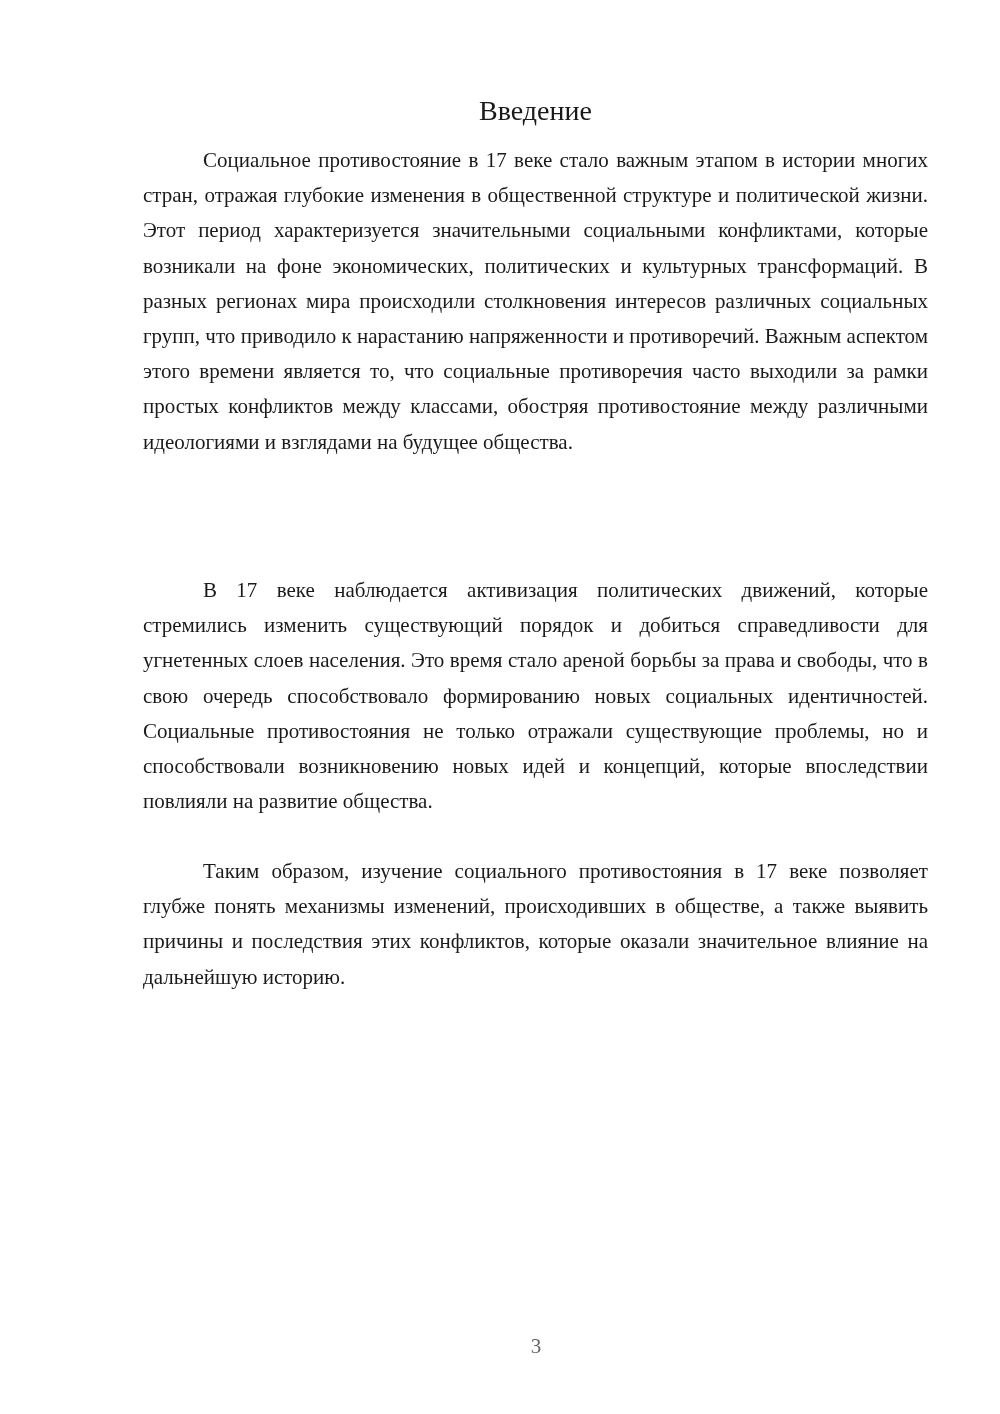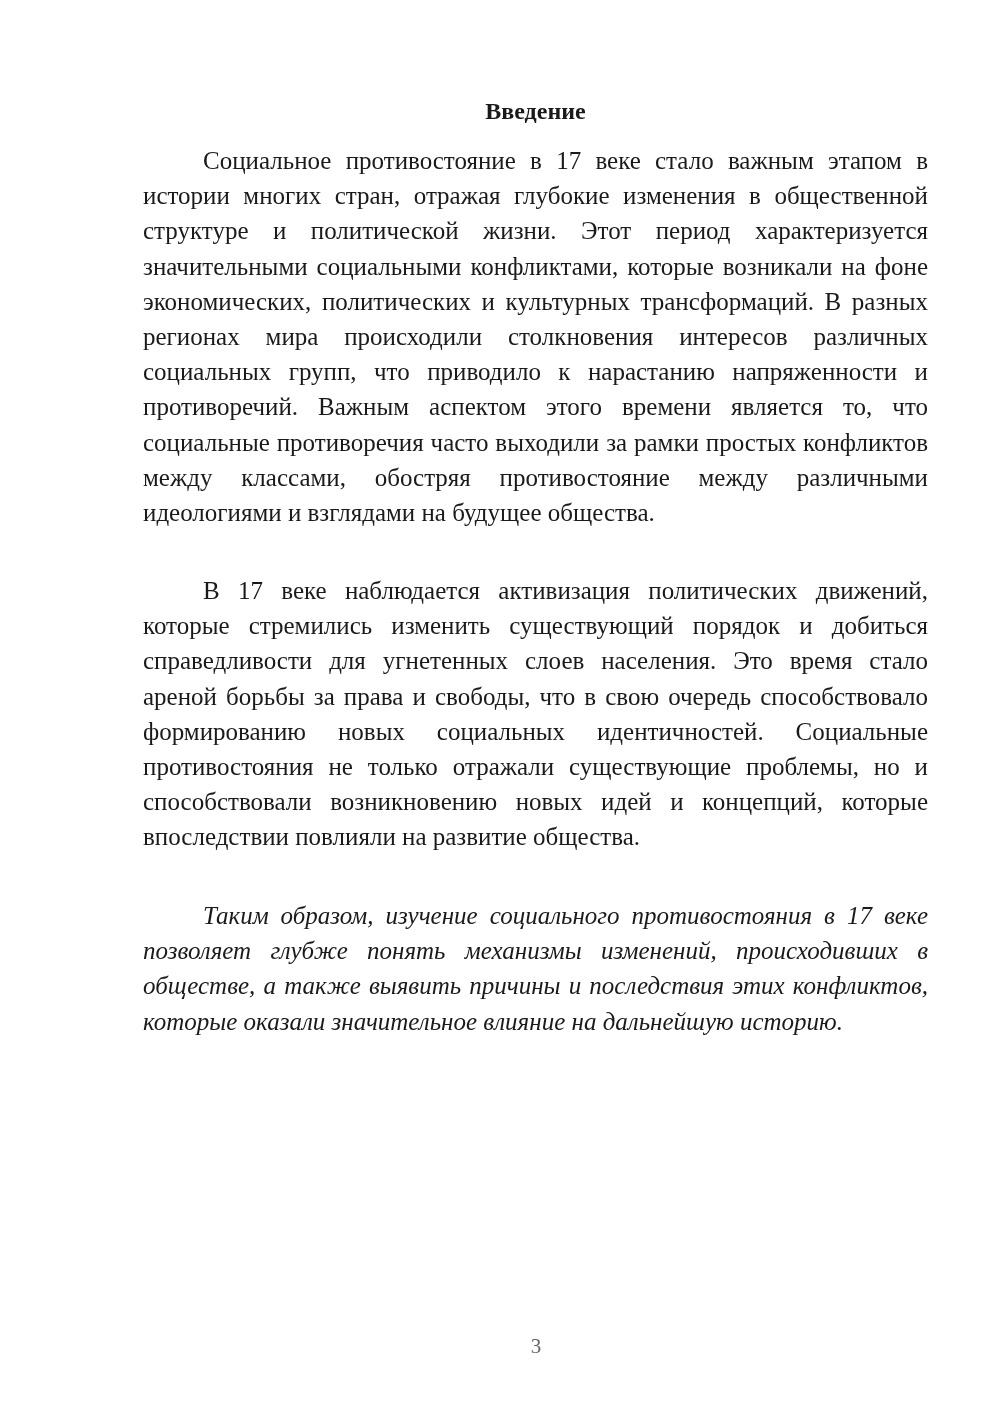--- a/index.html
+++ b/index.html
@@ -20,41 +20,41 @@
       left: 0; top: 0;
       width: 1000px; height: 1414px;
       background: #ffffff;
     }
     .heading {
       position: absolute;
       top: 97px;
       left: 143px;
       width: 785px;
       text-align: center;
-      font-weight: bold;
-      font-size: 24px;
+      font-weight: normal;
+      font-size: 28px;
       line-height: 28px;
       margin: 0;
     }
     .body {
       position: absolute;
       left: 143px;
       width: 785px;
     }
     .para {
       margin: 0;
-      font-size: 25px;
+      font-size: 21px;
       line-height: 35.2px;
       text-align: justify;
       text-indent: 60px;
       letter-spacing: 0px;
     }
     .p1 { top: 143px; }
     .p2 { top: 573px; }
-    .p3 { top: 898px; font-style: italic; }
+    .p3 { top: 854px; }
     .page-number {
       position: absolute;
       top: 1334px;
       left: 0;
       width: 1072px;
       text-align: center;
       font-size: 21px;
       color: #666666;
     }
   </style>

